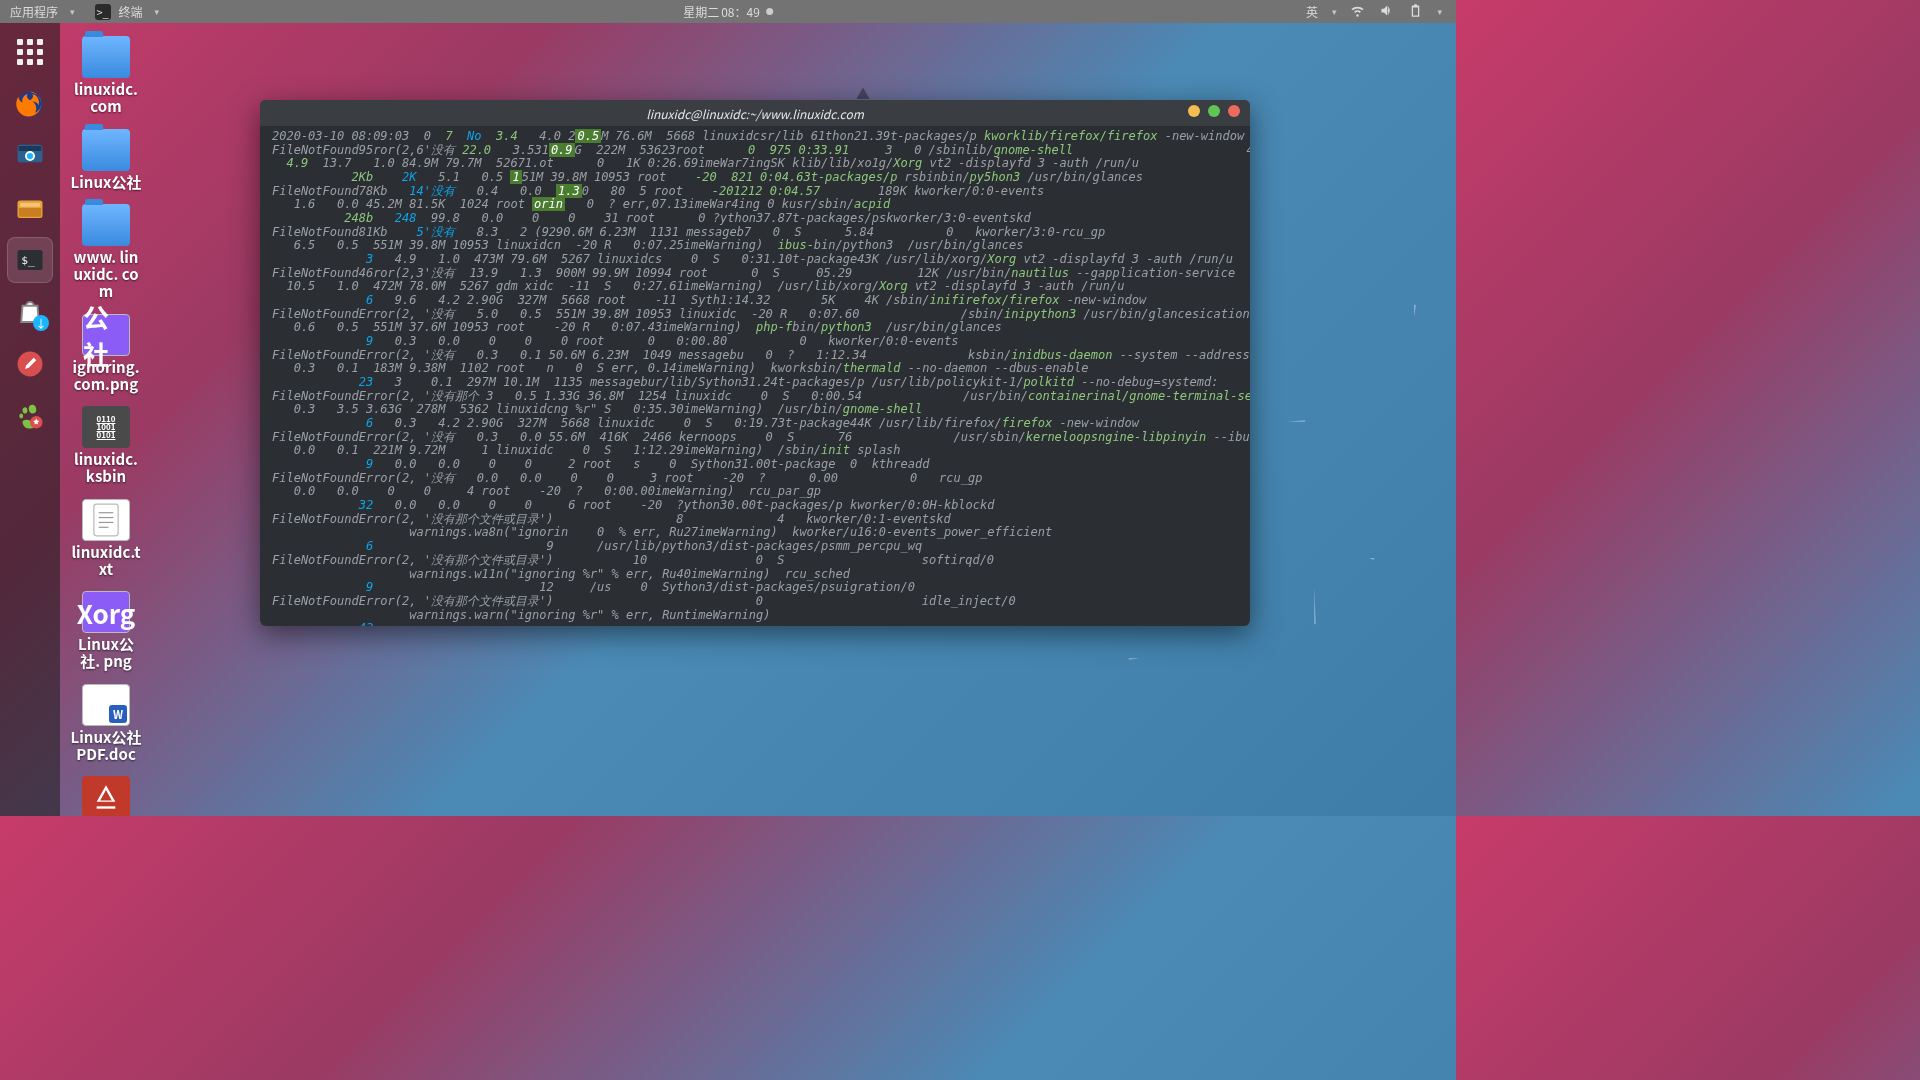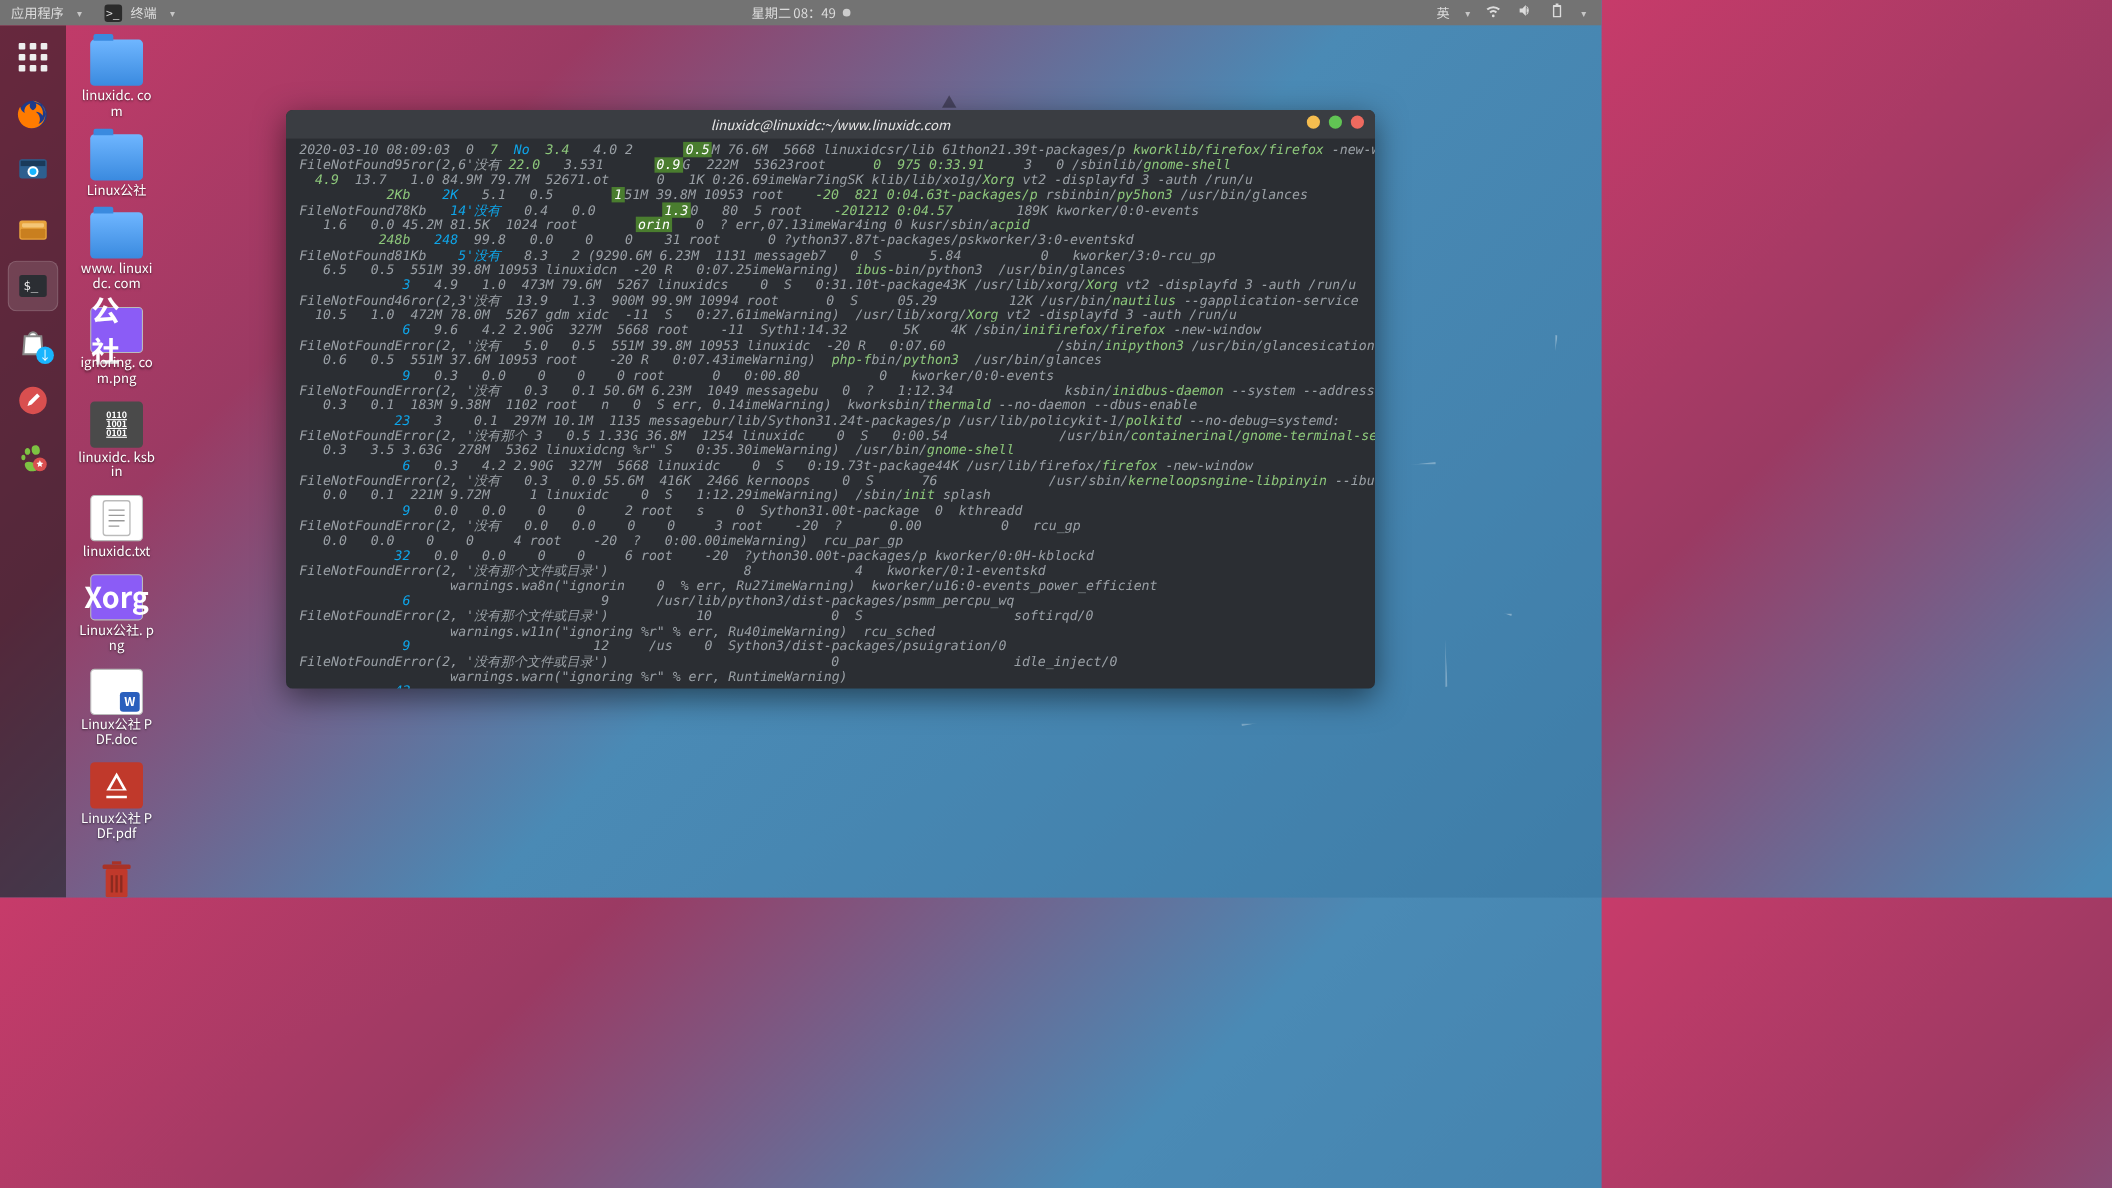--- a/index.html
+++ b/index.html
@@ -21,21 +21,21 @@
   .dock-item { width:46px; height:46px; border-radius:8px; display:flex; align-items:center; justify-content:center; font-size:22px; color:#fff; cursor:pointer; }
   .dock-item.active { background:rgba(255,255,255,0.12); box-shadow:inset 0 0 0 1px rgba(255,255,255,.15);}
   .dock .apps-grid { display:grid; grid-template-columns:repeat(3,6px); grid-template-rows:repeat(3,6px); gap:4px; }
   .dock .apps-grid span{ background:#eee; width:6px;height:6px;border-radius:1px;}
   .dock svg { width:30px; height:30px; }
 
   
   .desktop-icons { position:absolute; top:36px; left:70px; display:flex; flex-direction:column; gap:14px; z-index:10;}
   .dicon { width:72px; display:flex; flex-direction:column; align-items:center; gap:2px; cursor:pointer;}
   .dicon .glyph { width:48px;height:42px; display:flex;align-items:center;justify-content:center; border-radius:4px; font-size:26px; color:#fff;}
-  .dicon .label { color:#fff; font-size:12px; text-align:center; line-height:1.15; text-shadow:0 1px 2px rgba(0,0,0,.6); word-break:break-all; max-width:72px;}
+  .dicon .label { color:#fff; font-size:15px; text-align:center; line-height:1.15; text-shadow:0 1px 2px rgba(0,0,0,.6); word-break:break-all; max-width:72px;font-weight:bold;}
   .folder-glyph { background:linear-gradient(#6fb6ff,#3a8adf); border-radius:4px; position:relative;}
   .folder-glyph::before{content:"";position:absolute;top:-5px;left:3px;width:18px;height:6px;background:#3a8adf;border-radius:2px 2px 0 0;}
   .img-glyph { background:#8b5cf6; border:1px solid #bbb; color:#b04c8d; font-size:10px; font-weight:700; display:flex;align-items:center;justify-content:center;}
   .file-glyph { background:#fff; border:1px solid #bbb; color:#555; }
   .doc-glyph { background:#fff; border:1px solid #bbb; position:relative;}
   .doc-glyph .badge{position:absolute;bottom:2px;right:2px;width:18px;height:18px;border-radius:3px;background:#2a5fbd;color:#fff;font-size:11px;font-weight:700;display:flex;align-items:center;justify-content:center;}
   .pdf-glyph { background:#c0392b; color:#fff; font-size:20px;}
   .trash-glyph { background:transparent; color:#c0392b; font-size:30px;}
   .pcap-glyph { background:#4a4a4a; color:#ddd; font-size:10px; font-weight:700;}
 
@@ -43,21 +43,21 @@
   .terminal { position:absolute; top:100px; left:260px; width:990px; height:526px; background:#2b2e33; border-radius:6px; box-shadow:0 8px 28px rgba(0,0,0,.5); overflow:hidden; z-index:60;font-style:italic;}
   .terminal .titlebar{ height:26px; background:#3a3d42; display:flex; align-items:center; justify-content:center; color:#e6e6e6; font-size:12px; position:relative;}
   .titlebar .winbtn { position:absolute; right:10px; top:5px; display:flex; gap:8px;}
   .winbtn span{ width:12px;height:12px;border-radius:50%; display:inline-block; cursor:pointer;}
   .winbtn .min{background:#f5bd4f;} .winbtn .max{background:#61c454;} .winbtn .close{background:#ee6a5f;}
   .terminal .content{ padding:4px 12px 8px 12px; font-family:"DejaVu Sans Mono","Ubuntu Mono",monospace; font-size:12px; line-height:1.14; color:#c9ccd1; white-space:pre; overflow:hidden;}
   .terminal .content .line { display:block; }
   .g{color:#8dc77b;} 
   .y{color:#0ea5e9;} 
   .gr{color:#9aa0a6;} 
-  .bg-g{background:#4a7d2f;color:#fff;padding:0 2px;margin-left:46px;} 
+  .bg-g{background:#4a7d2f;color:#fff;padding:0 2px;} 
 
   
   .wp-shape1{position:absolute;right:40px;top:260px;width:280px;height:300px;border:2px solid rgba(255,255,255,.35);clip-path:polygon(20% 0,100% 15%,85% 100%,0 70%);z-index:1;}
   .wp-shape2{position:absolute;right:140px;top:420px;width:220px;height:240px;border:2px solid rgba(255,255,255,.3);clip-path:polygon(0 10%,95% 0,100% 85%,15% 100%);z-index:1;}
   .arrow-top{position:absolute;left:50%;top:83px;transform:translateX(128px);color:rgba(0,0,0,.35);font-size:14px;z-index:55;}
 
 </style>
 </head>
 <body>
 

